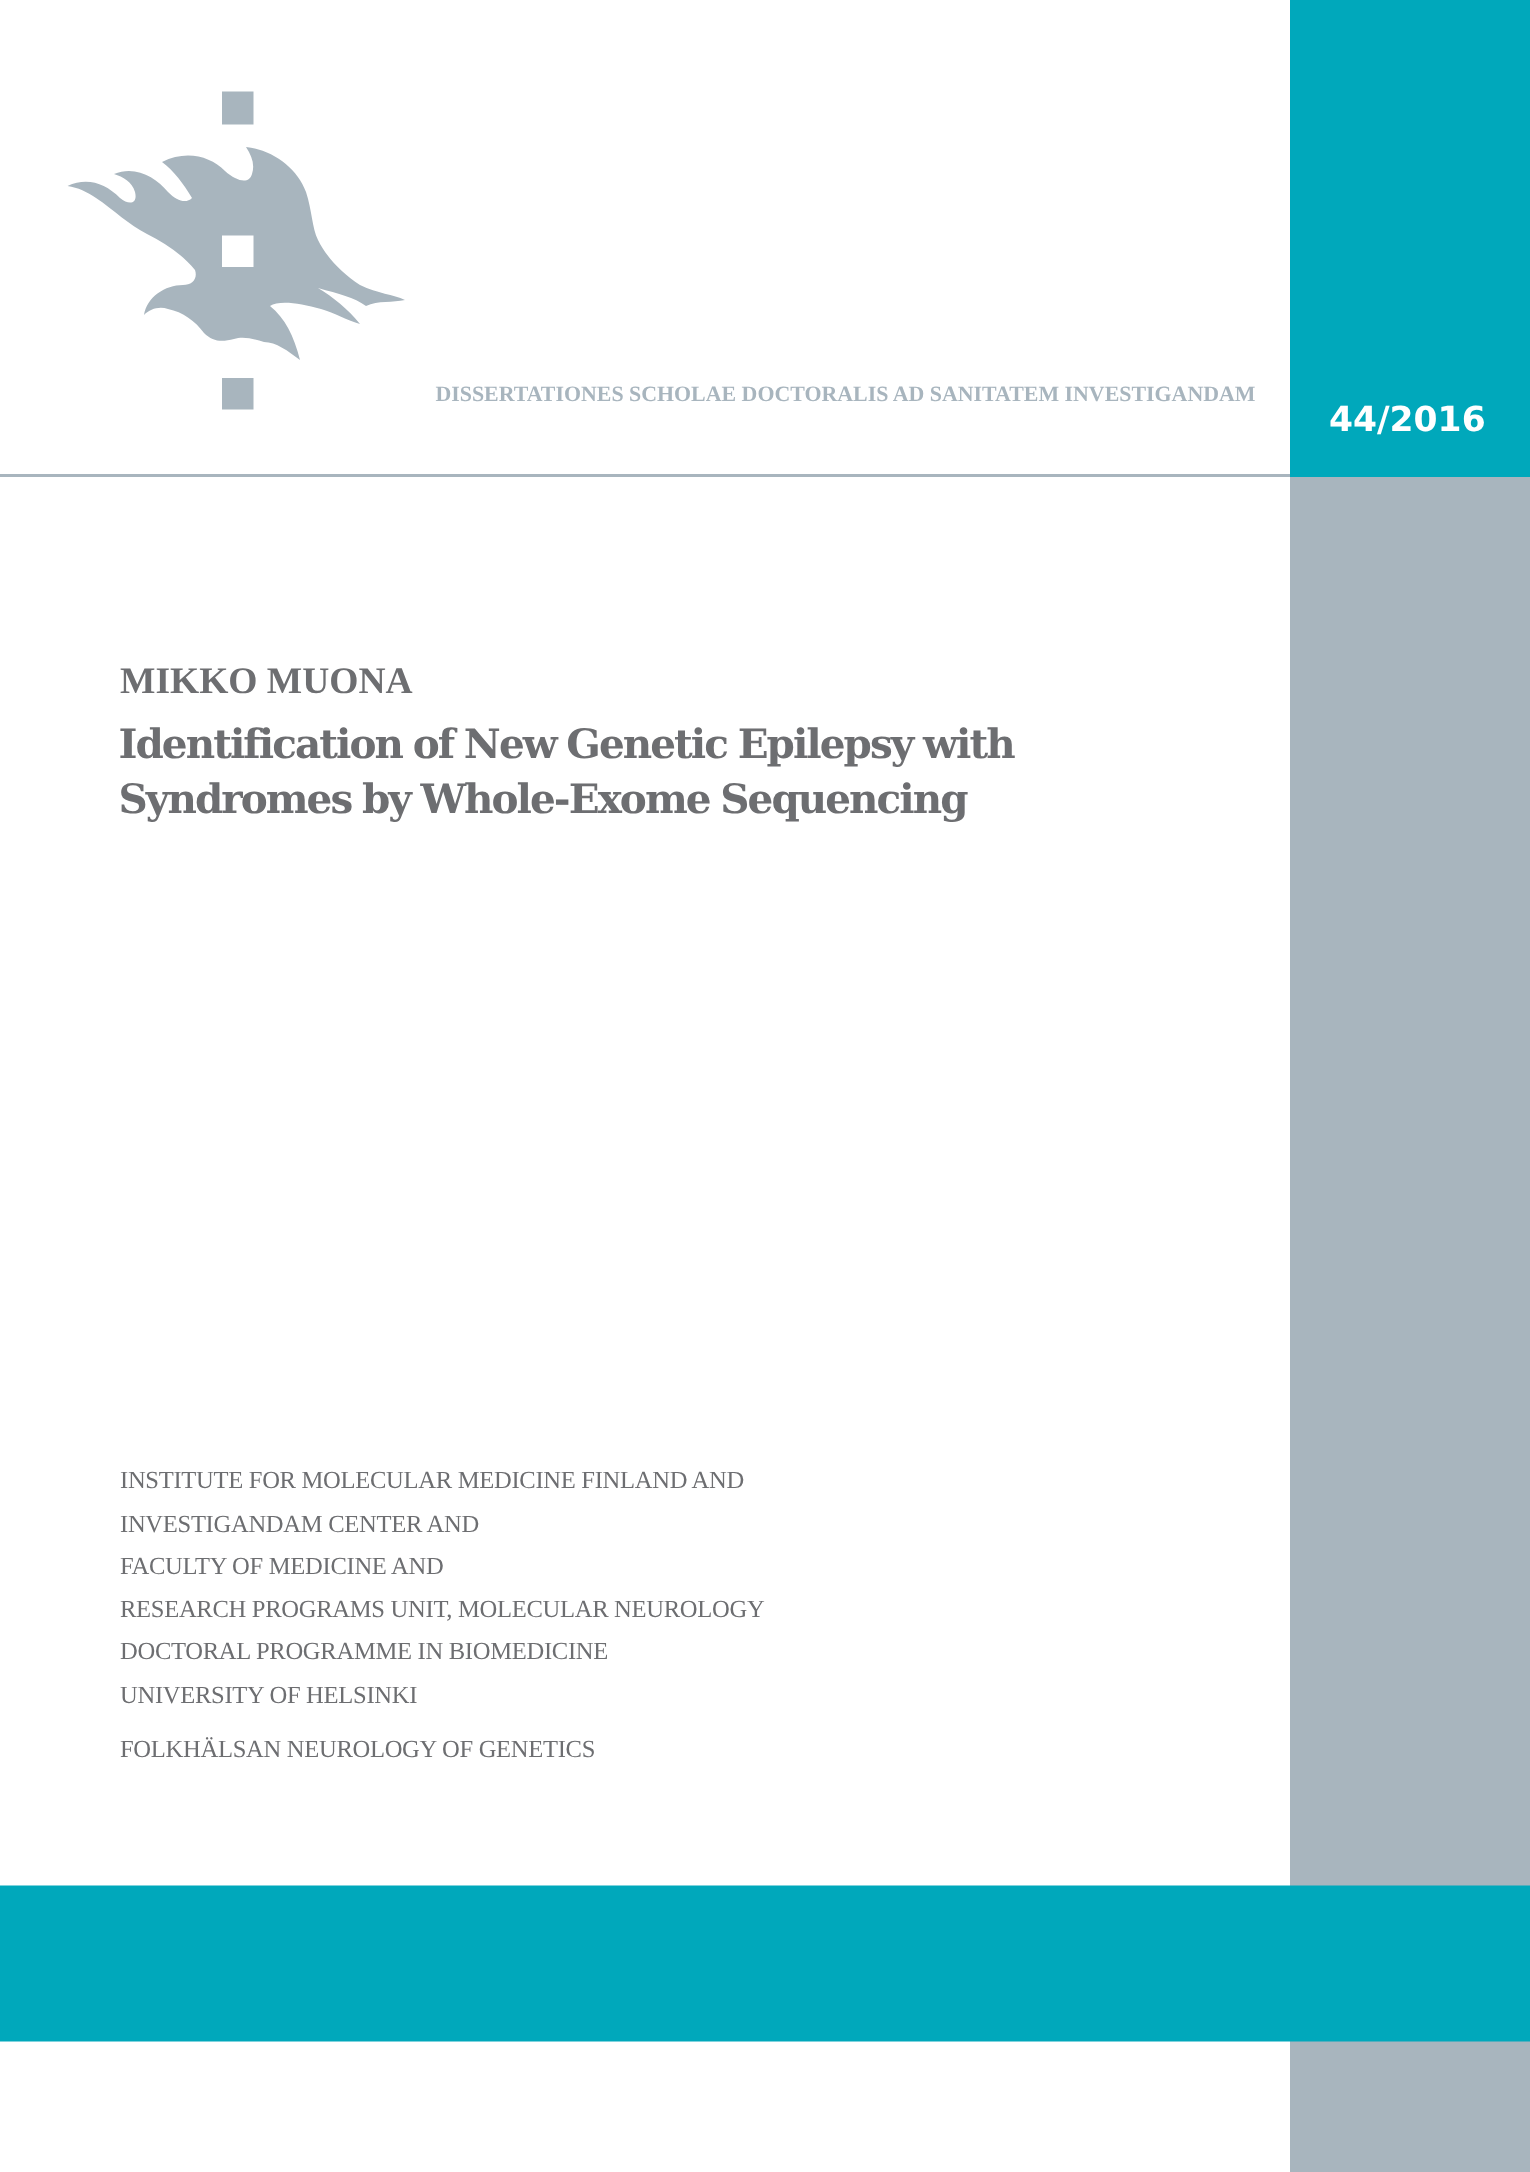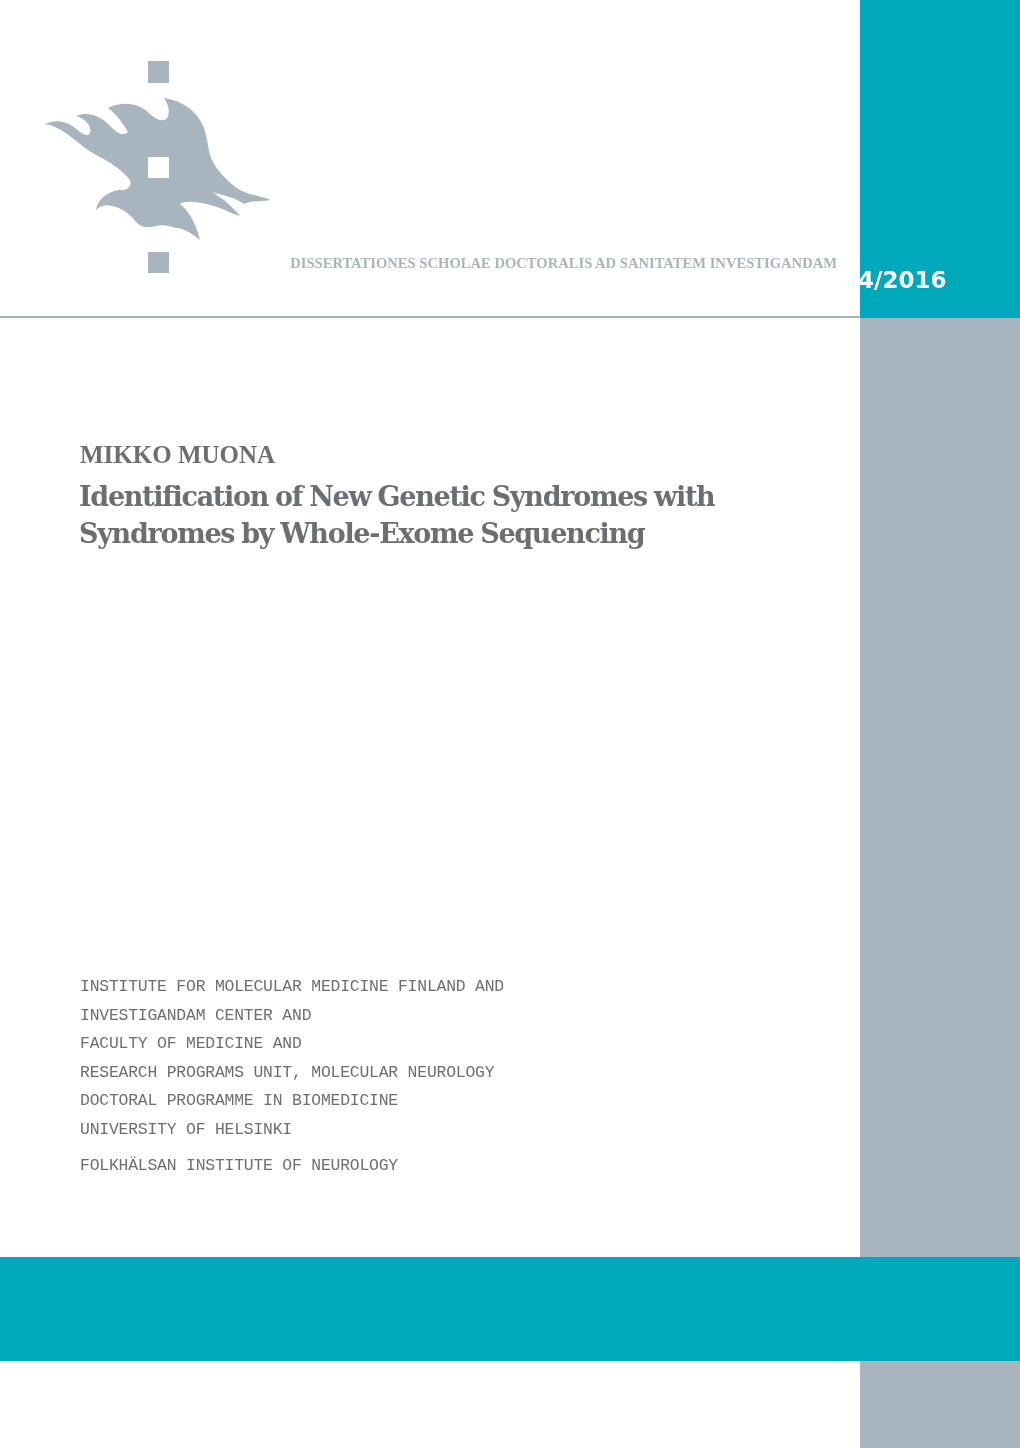--- a/index.html
+++ b/index.html
@@ -25,21 +25,21 @@
     .right-column .teal-top {
       position: absolute;
       left: 0;
       top: 0;
       width: 160px;
       height: 318px;
       background: #00a8bb;
     }
     .series-number {
       position: absolute;
-      left: 842px;
+      left: 886px;
       top: 266px;
       font-family: "DejaVu Sans", sans-serif;
       font-weight: bold;
       font-size: 23px;
       letter-spacing: 0px;
       color: #ffffff;
       line-height: 28px;
     }
     .logo {
       position: absolute;
@@ -91,21 +91,21 @@
       color: #6d6e71;
       line-height: 37px;
       letter-spacing: -1.3px;
       word-spacing: -1px;
     }
     .title div { white-space: nowrap; }
     .institutes {
       position: absolute;
       left: 80px;
       top: 973px;
-      font-family: Liberation Mono, monospace;
+      font-family: Liberation Serif, serif;
       font-size: 16.4px;
       color: #6d6e71;
       line-height: 28.5px;
       letter-spacing: -0.2px;
     }
     .institutes div { white-space: nowrap; }
     .institutes .extra {
       margin-top: 8px;
     }
     .teal-band {
@@ -169,27 +169,27 @@
 
 <div class="series-header">
   <div>DISSERTATIONES SCHOLAE DOCTORALIS AD SANITATEM INVESTIGANDAM</div>
 </div>
 
 <div class="separator"></div>
 
 <div class="author">MIKKO MUONA</div>
 
 <div class="title">
-  <div>Identification of New Genetic Syndromes with</div>
+  <div>Identification of New Genetic Epilepsy with</div>
   <div>Syndromes by Whole-Exome Sequencing</div>
 </div>
 
 <div class="institutes">
   <div>INSTITUTE FOR MOLECULAR MEDICINE FINLAND AND</div>
   <div>INVESTIGANDAM CENTER AND</div>
   <div>FACULTY OF MEDICINE AND</div>
   <div>RESEARCH PROGRAMS UNIT, MOLECULAR NEUROLOGY</div>
   <div>DOCTORAL PROGRAMME IN BIOMEDICINE</div>
   <div>UNIVERSITY OF HELSINKI</div>
-  <div class="extra">FOLKHÄLSAN INSTITUTE OF NEUROLOGY</div>
+  <div class="extra">FOLKHÄLSAN NEUROLOGY OF GENETICS</div>
 </div>
 
 <div class="teal-band"></div>
 
 </body></html>

